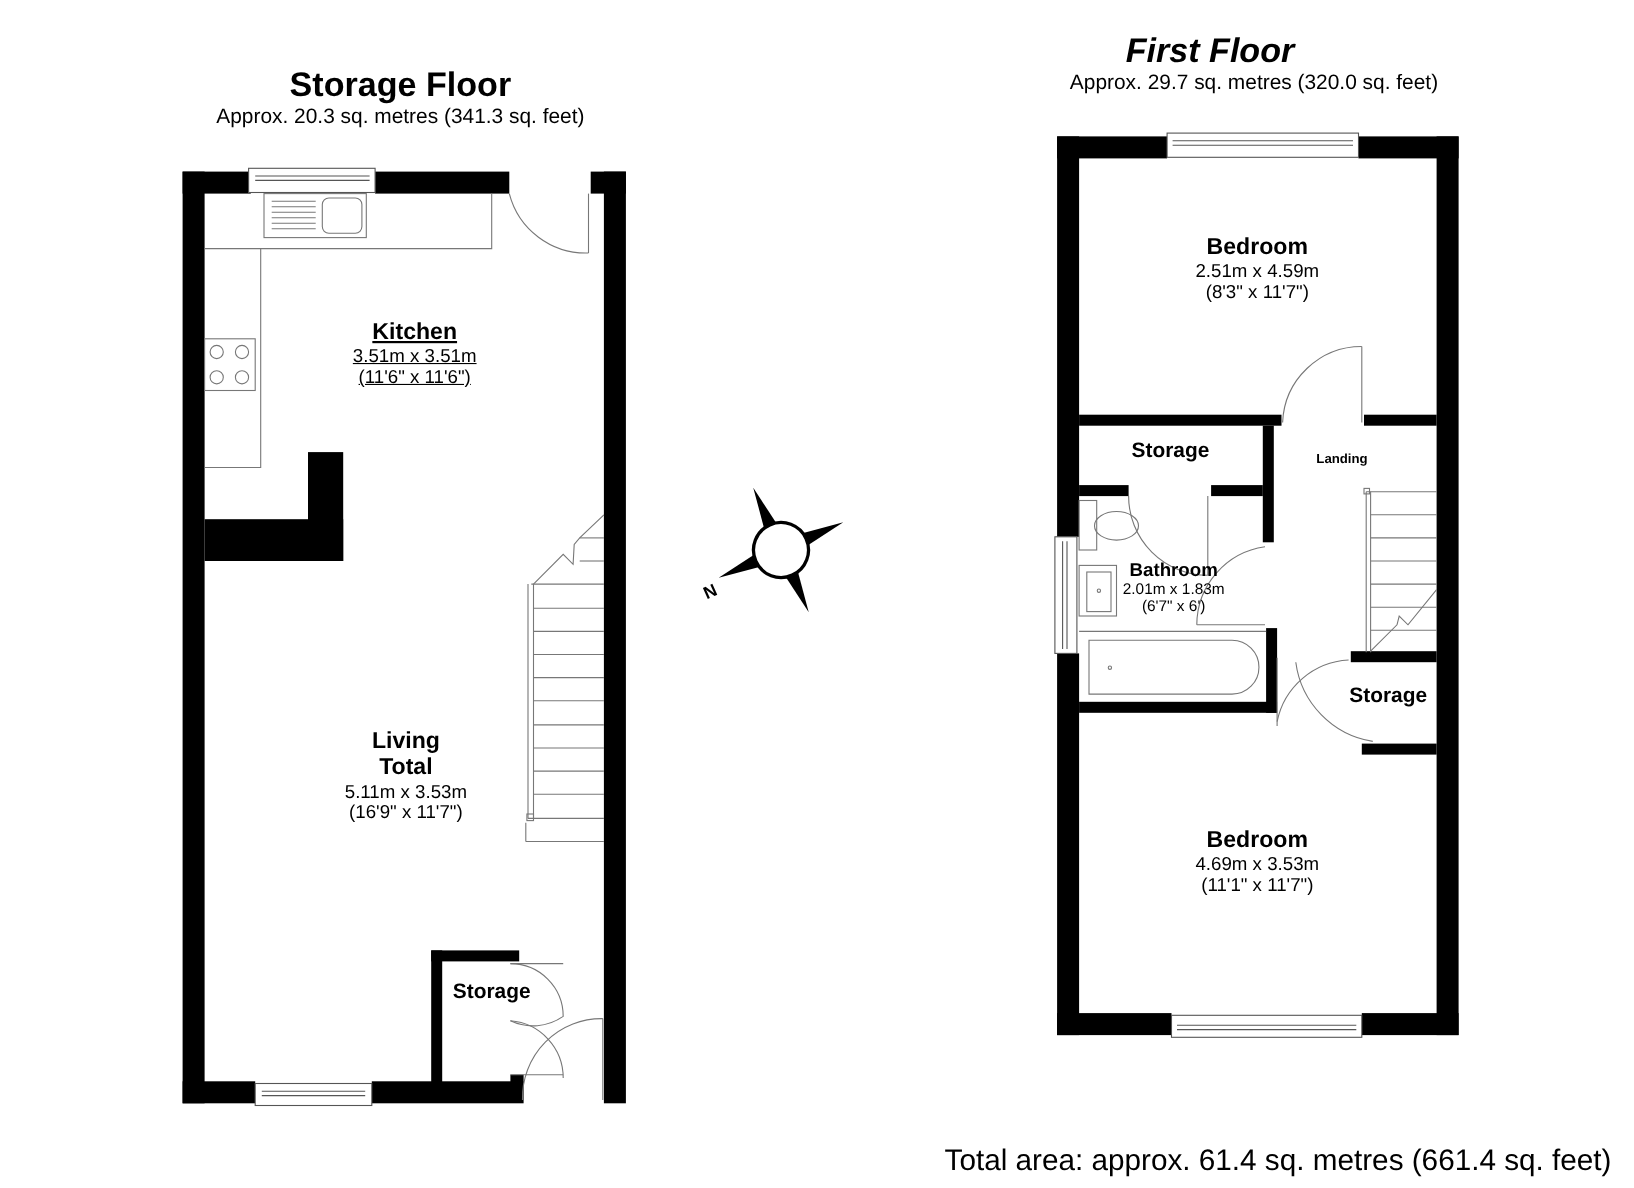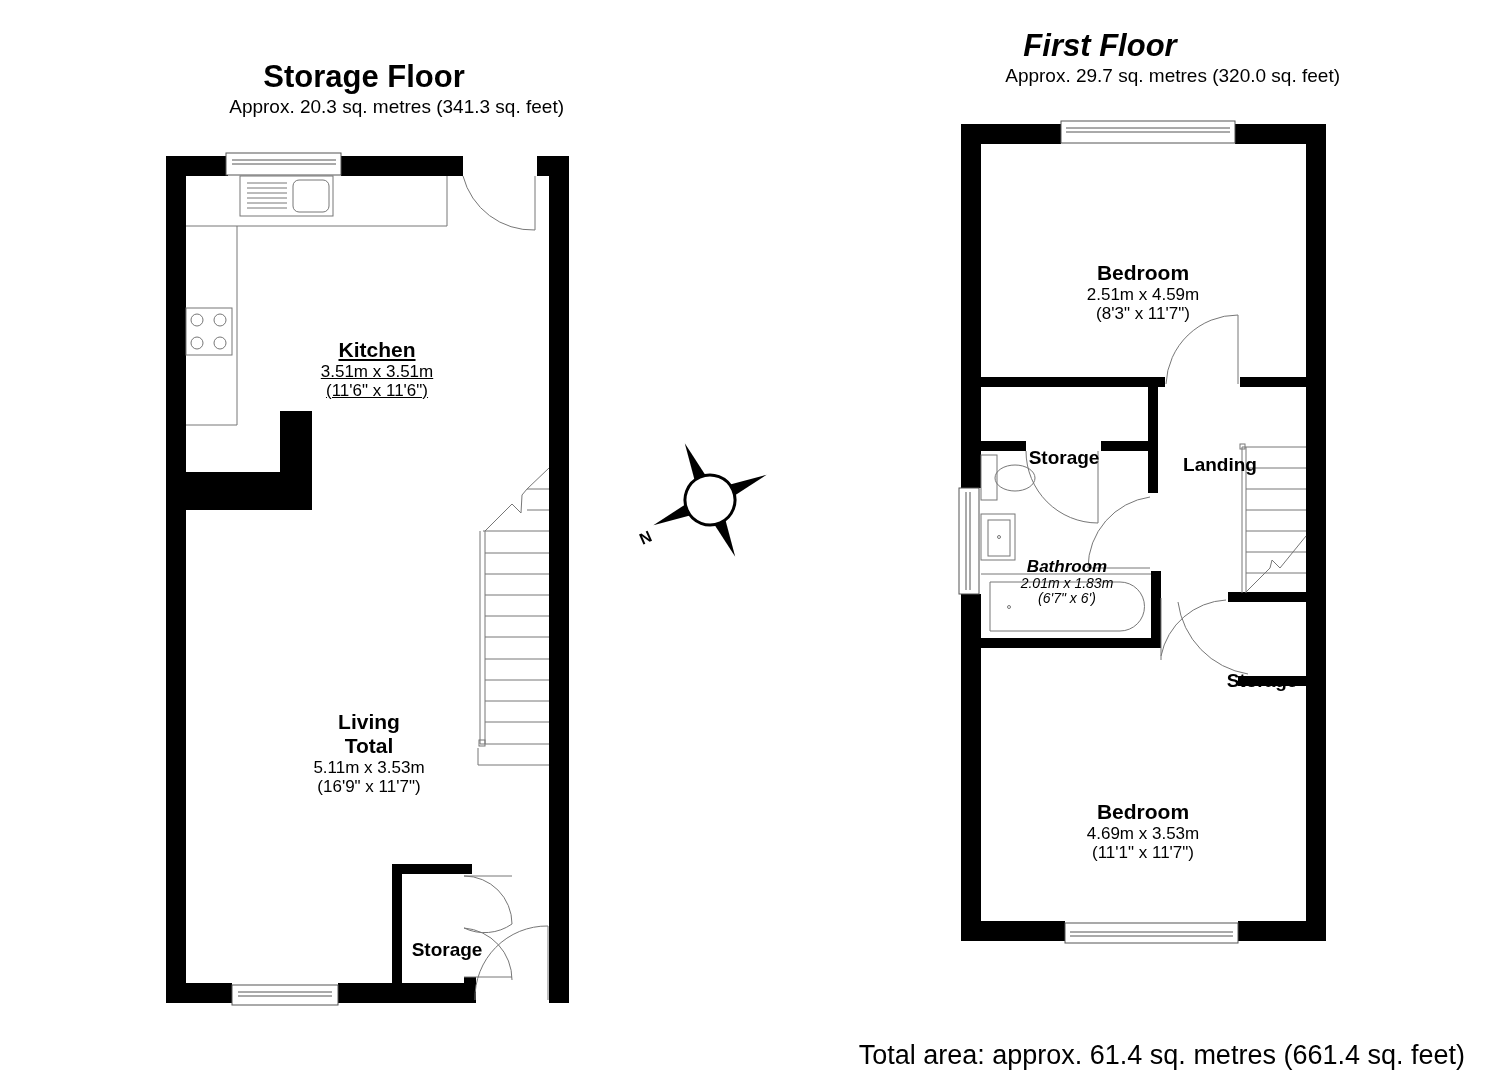--- a/index.html
+++ b/index.html
@@ -1,21 +1,21 @@
 <!DOCTYPE html>
 <html><head>
 <meta charset="utf-8">
 <style>
   html, body { margin: 0; padding: 0; background: #ffffff; }
   body { width: 1485px; height: 1080px; position: relative; overflow: hidden;
          font-family: "Liberation Sans", sans-serif; color: #000; }
   svg.plan { position: absolute; left: 0; top: 0; }
   .floor-title { position: absolute; font-weight: bold; font-size: 31px; text-align: center; white-space: nowrap; }
-  .floor-area { position: absolute; font-size: 19px; text-align: right; white-space: nowrap; }
-  .room { position: absolute; text-align: center; white-space: nowrap; transform: translateX(-50%); margin-top: 48px; }
+  .floor-area { position: absolute; font-size: 19px; text-align: center; white-space: nowrap; }
+  .room { position: absolute; text-align: center; white-space: nowrap; transform: translateX(-50%); }
   .room .name { font-weight: bold; font-size: 21px; line-height: 24px; }
   .room .dim { font-size: 17px; line-height: 19px; }
   .room.small .name { font-size: 17px; line-height: 19px; }
   .room.small .dim { font-size: 14px; line-height: 15px; }
   .total { position: absolute; left: 0; width: 1465px; top: 1040px; text-align: right; font-size: 27px; }
 </style>
 </head>
 <body>
 
 <svg class="plan" width="1485" height="1080" viewBox="0 0 1485 1080" xmlns="http://www.w3.org/2000/svg">
@@ -217,24 +217,24 @@
   <div class="name">Bedroom</div>
   <div class="dim">2.51m x 4.59m</div>
   <div class="dim">(8'3" x 11'7")</div>
 </div>
 
 <div class="room" style="left:1064px; top:398px;">
   <div class="name" style="font-size:19px;">Storage</div>
 </div>
 
 <div class="room" style="left:1220px; top:405px;">
-  <div class="name" style="font-size:19px;">Landing</div>
-</div>
-
-<div class="room small" style="left:1067px; top:509px;font-style:italic;">
+  <div class="name" style="font-size:12px;">Landing</div>
+</div>
+
+<div class="room small" style="left:1067px; top:509px;">
   <div class="name">Bathroom</div>
   <div class="dim">2.01m x 1.83m</div>
   <div class="dim">(6'7" x 6')</div>
 </div>
 
 <div class="room" style="left:1262px; top:621px;">
   <div class="name" style="font-size:19px;">Storage</div>
 </div>
 
 <div class="room" style="left:1143px; top:752px;">

